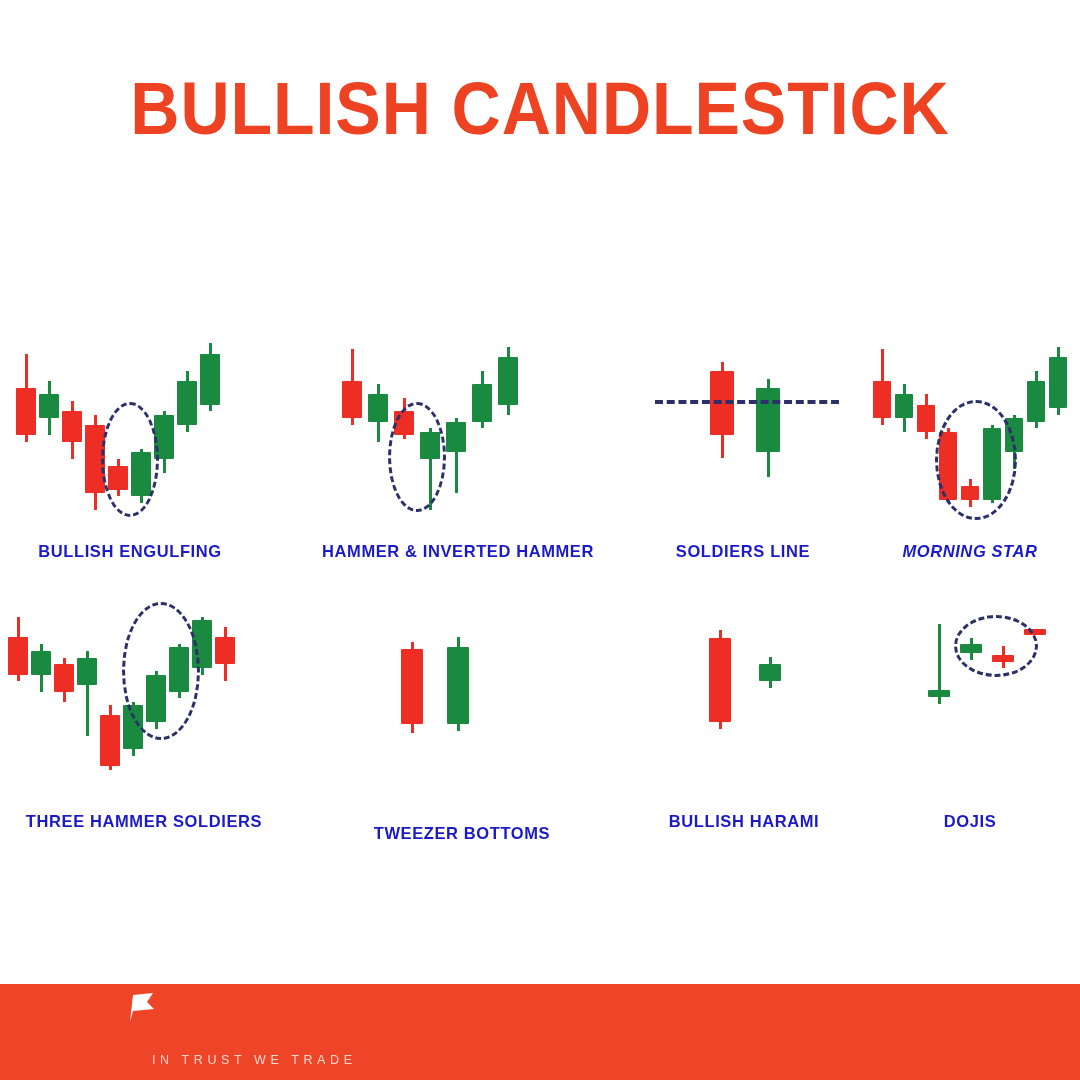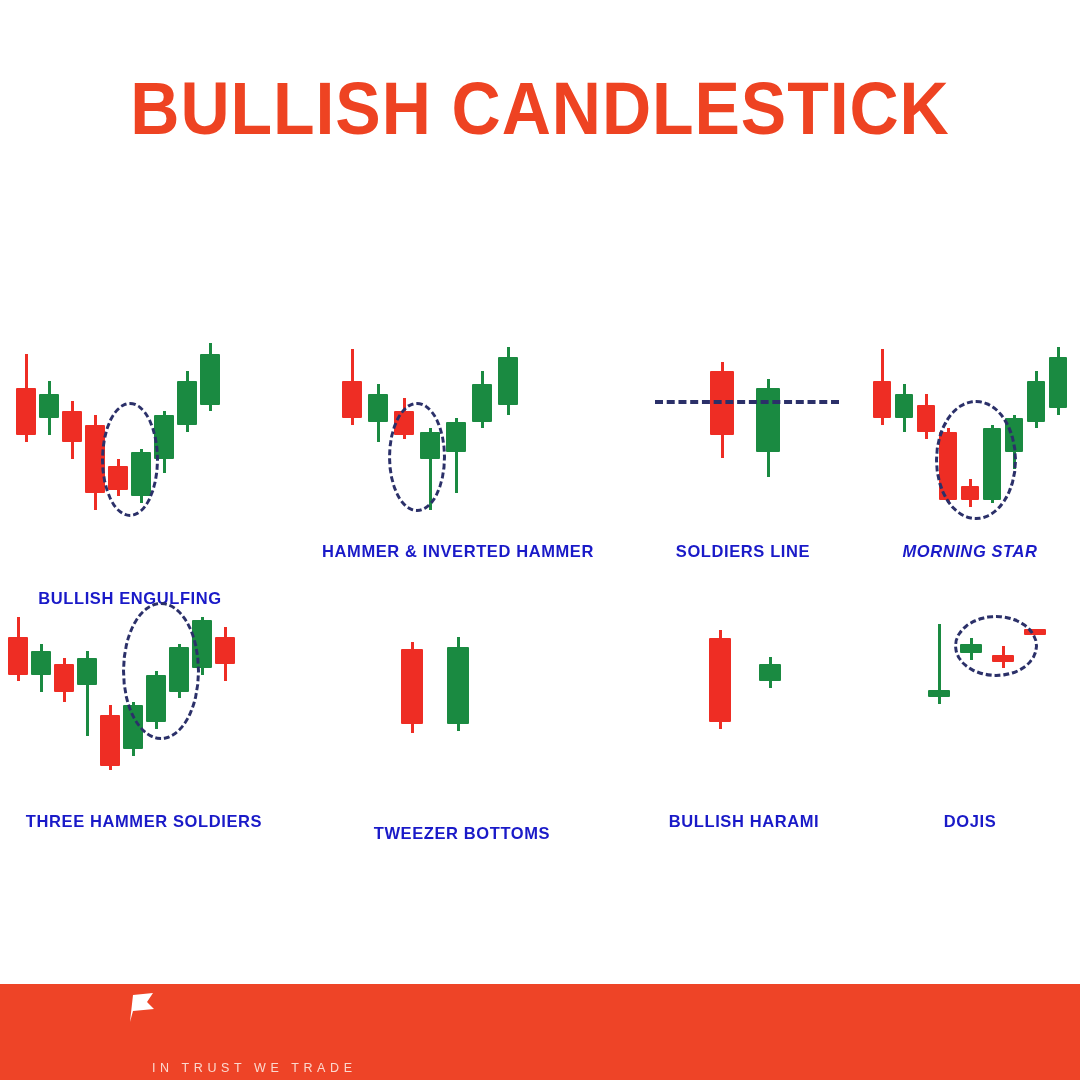--- a/index.html
+++ b/index.html
@@ -57,21 +57,21 @@
   }
   .logo{position:absolute;left:42px;top:8px;width:330px;height:82px;}
   .logo-word{
     position:absolute;left:0;top:4px;
     font-size:54px;font-weight:bold;color:#ffffff;
     letter-spacing:-1.6px;line-height:1;
   }
   .logo-tag{
     position:absolute;left:110px;top:62px;
     font-size:12.5px;color:#fbd9cf;letter-spacing:4.6px;
-    font-weight:normal;line-height:1;margin-top:8px;
+    font-weight:normal;line-height:1;
   }
   .logo-flag{position:absolute;left:78px;top:0px;}
   .site{
     position:absolute;right:24px;top:32px;
     font-size:25px;color:#ffffff;letter-spacing:1.2px;
     font-weight:normal;white-space:nowrap;
   }
 </style>
 </head>
 <body>
@@ -114,21 +114,21 @@
           <div class="cd up" style="left: 159px; top: 0px; width: 20px; height: 170px;">
             <div class="wick" style="left: 8.5px; top: 30.6px; height: 61.2px;"></div>
             <div class="body" style="left: 0px; width: 20px; top: 40.8px; height: 44.2px;"></div>
           </div>
           <div class="cd up" style="left: 182px; top: 0px; width: 20px; height: 170px;">
             <div class="wick" style="left: 8.5px; top: 3.4px; height: 68px;"></div>
             <div class="body" style="left: 0px; width: 20px; top: 13.6px; height: 51px;"></div>
           </div>
           <div class="ellipse" style="left: 83px; top: 62px; width: 58px; height: 115px;"></div>
         </div>
-        <div class="cap" style="left: 10px; top: 222px; width: 240px; margin-top: 47px;">BULLISH ENGULFING</div>
+        <div class="cap" style="left: 10px; top: 222px; width: 240px;">BULLISH ENGULFING</div>
       </div>
       <div class="cell" style="left: 0px; top: 0px;">
         <div class="chart" style="left: 340px; top: 20px; width: 180px; height: 170px;">
           <div class="cd dn" style="left: 2px; top: 0px; width: 20px; height: 170px;">
             <div class="wick" style="left: 8.5px; top: 8.5px; height: 76.5px;"></div>
             <div class="body" style="left: 0px; width: 20px; top: 40.8px; height: 37.4px;"></div>
           </div>
           <div class="cd up" style="left: 28px; top: 0px; width: 20px; height: 170px;">
             <div class="wick" style="left: 8.5px; top: 44.2px; height: 57.8px;"></div>
             <div class="body" style="left: 0px; width: 20px; top: 54.4px; height: 27.2px;"></div>

